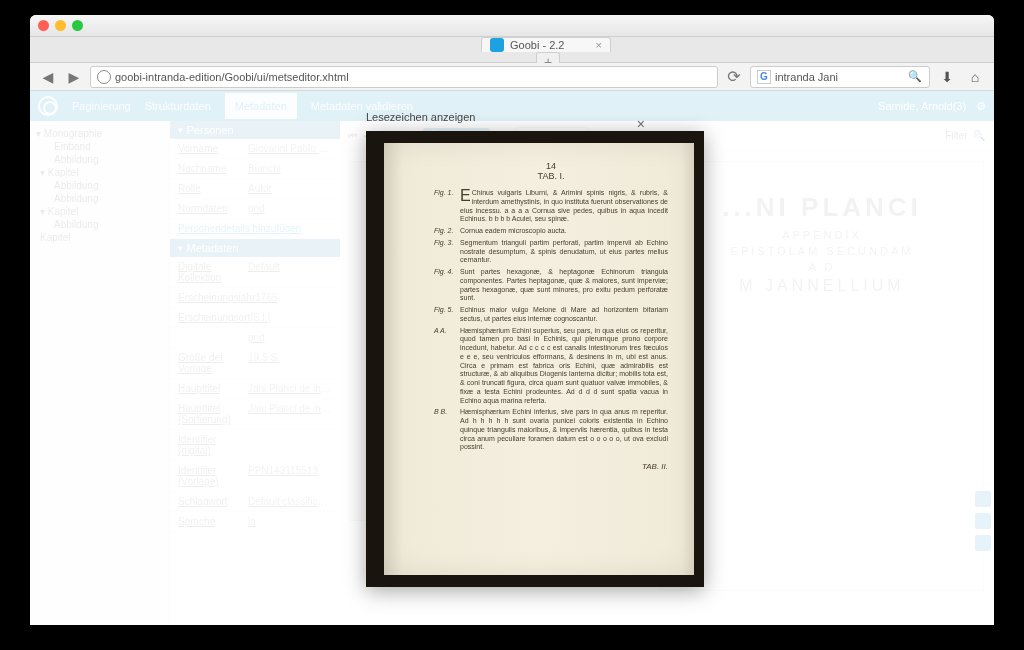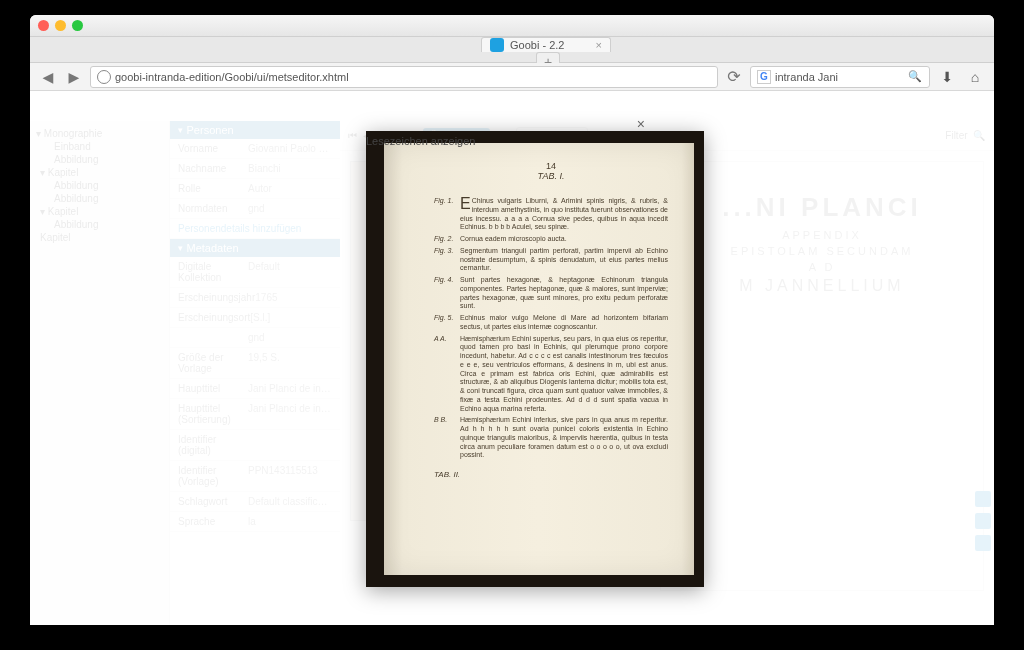--- a/index.html
+++ b/index.html
@@ -36,48 +36,48 @@
   .appbar .right{margin-left:auto;display:flex;gap:10px;align-items:center;}
 
   .workspace{ position:absolute; top:30px; left:0; right:0; bottom:0; display:flex; }
   .leftpane{ width:140px; background:#f9f9f9; border-right:1px solid #e6e6e6; font-size:10px; color:#777; padding:6px 4px;}
   .tree-item{padding:1px 0 1px 10px;}
   .tree-sub{padding-left:20px;}
 
   .midpane{ width:170px; background:#fff; font-size:10px; color:#888;}
   .panel-h{background:#6aa7c7;color:#fff;padding:3px 8px;font-size:11px;display:flex;align-items:center;gap:4px;}
   .panel-h .chev{font-size:9px;}
-  .frow{display:flex;padding:4px 8px;border-bottom:1px solid #f0f0f0;}
+  .frow{display:flex;padding:4px 8px;border-bottom:1px solid #f0f0f0;text-decoration:underline;}
   .frow .l{flex:0 0 70px;color:#999;} .frow .v{color:#aaa;overflow:hidden;text-overflow:ellipsis;white-space:nowrap;}
 
   .rightpane{ flex:1; background:#fafafa; display:flex; flex-direction:column;}
   .rtool{ height:30px;background:#fff;border-bottom:1px solid #eee;display:flex;align-items:center;padding:0 8px;gap:6px;font-size:10px;color:#888;}
   .pill{background:#5aaedb;color:#fff;padding:2px 8px;border-radius:3px;}
   .rbody{flex:1;position:relative;display:flex;gap:10px;padding:10px;overflow:hidden;}
   .page-preview{flex:0 0 300px;height:360px;background:#f4f0e6;border:1px solid #ddd;}
   .page-main{flex:1;background:#fff;border:1px solid #e6e6e6;padding:30px;height:430px;overflow:hidden;color:#aaa;font-family:Georgia,serif;}
   .page-main h2{font-size:26px;letter-spacing:4px;text-align:center;margin-bottom:6px;}
   .page-main .sub{text-align:center;font-size:11px;letter-spacing:3px;margin-bottom:4px;}
   .stickers{position:absolute;right:3px;top:340px;display:flex;flex-direction:column;gap:6px;}
   .sticker{width:16px;height:16px;background:#5aaedb;border-radius:2px;}
 
   
-  .popup-label{position:absolute;left:336px;top:120px;font-size:11px;color:#444;z-index:22;}
+  .popup-label{position:absolute;left:336px;top:96px;font-size:11px;color:#444;z-index:22;}
   .popup-close{position:absolute;right:349px;top:104px;font-size:14px;color:#666;z-index:22;cursor:pointer;line-height:11px;}
   .modal{ position:absolute; left:336px; top:116px; width:338px; height:456px; z-index:20; background:#1a140e; box-shadow:0 4px 20px rgba(0,0,0,.35); }
   .paper{ position:absolute; left:18px; top:12px; right:10px; bottom:12px; background:linear-gradient(90deg,#ddd6c4 0%,#f0ead9 6%,#f5efdf 50%,#f0ead9 96%,#e2dac6 100%); box-shadow:inset 0 0 30px rgba(0,0,0,.08); }
   .paper-inner{ position:absolute; inset:18px 26px 24px 50px; color:#473b2a; font-family:Georgia,"Times New Roman",serif; }
   .pgn{font-size:9px;text-align:center;margin-bottom:0;}
   .ti{font-size:14px;letter-spacing:1px;text-align:center;font-style:italic;font-variant:small-caps;margin-bottom:6px;}
-  .tab-n{font-size:9px;text-align:center;font-style:italic;margin-bottom:16px;}
+  .tab-n{font-size:9px;text-align:center;margin-bottom:8px;}
   .entry{display:flex;font-size:7px;line-height:1.25;margin-bottom:3px;text-align:justify;}
   .fk{flex:0 0 26px;font-style:italic;}
   .bd{flex:1;}
   .dropcap{float:left;font-size:16px;line-height:14px;padding-right:1px;}
-  .foot{font-size:8px;font-style:italic;text-align:left;margin-top:10px;}
+  .foot{font-size:8px;font-style:italic;text-align:right;margin-top:10px;}
 
 </style>
 </head>
 <body>
 
 <div class="browser">
 
   <div class="titlebar">
     <div class="traffic red"></div>
     <div class="traffic yellow"></div>
@@ -105,20 +105,31 @@
       <span class="g">G</span>
       <span>intranda Jani</span>
       <span class="mag" style="margin-left:auto;">🔍</span>
     </div>
     <div class="dl">⬇</div>
     <div class="dl">⌂</div>
   </div>
 
   <div class="app">
 
+    <div class="appbar">
+      <span class="logo"></span>
+      <span class="nav">Paginierung</span>
+      <span class="nav">Strukturdaten</span>
+      <span class="nav" style="background:#fff;color:#3aa0d0;padding:7px 10px;">Metadaten</span>
+      <span class="nav">Metadaten validieren</span>
+      <span class="right">
+        <span>Samide, Arnold(3)</span>
+        <span>⚙</span>
+      </span>
+    </div>
 
     <div class="workspace">
 
       <div class="leftpane">
         <div class="tree-item" style="padding-left:2px;">▾ <span>Monographie</span></div>
         <div class="tree-item tree-sub">Einband</div>
         <div class="tree-item tree-sub">Abbildung</div>
         <div class="tree-item" style="padding-left:6px;">▾ <span>Kapitel</span></div>
         <div class="tree-item tree-sub">Abbildung</div>
         <div class="tree-item tree-sub">Abbildung</div>

